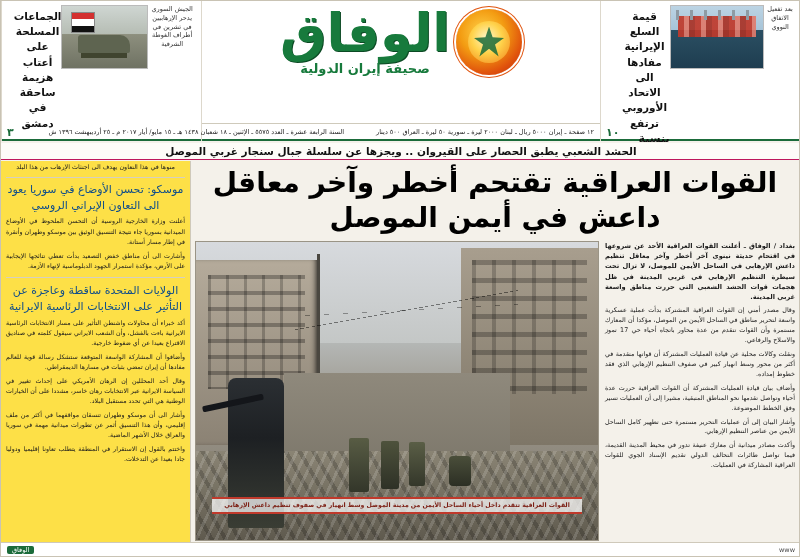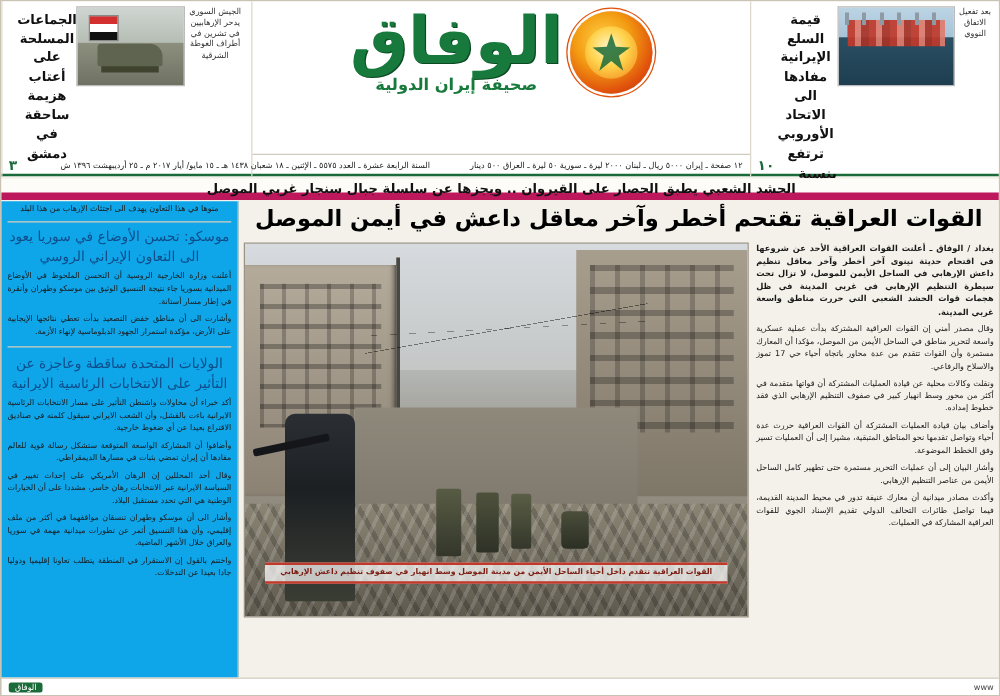--- a/index.html
+++ b/index.html
@@ -191,42 +191,42 @@
   .deck {
     position: absolute;
     top: 142px; left: 0;
     width: 800px;
     height: 17px;
     text-align: center;
     font-size: 10.5px;
     font-weight: bold;
     color: #111;
     padding-top: 2px;
-    border-bottom: 6px solid #be185d;
+    border-bottom: 1px solid #be185d;
     background: #fdfcf8;
   }
 
   
   .body {
     position: absolute;
     top: 160px; left: 0;
     width: 800px;
     height: 397px;
     display: flex;
     flex-direction: row;
     background: #f4f1ea;
   }
 
   
   .main-col {
     width: 610px;
     padding: 2px 6px 0 4px;
   }
   .headline {
-    font-size: 18px;
+    font-size: 28px;
     font-weight: bold;
     color: #000;
     text-align: center;
     line-height: 1.25;
     margin: 2px 0 6px 0;
   }
   .lead-area {
     display: flex;
     flex-direction: row;
     gap: 6px;
@@ -334,21 +334,21 @@
     padding: 2px 3px;
     line-height: 1.4;
     font-weight: bold;
   }
 
   
   .side-col {
     width: 190px;
     border-right: 1px solid #cfc9ba;
     padding: 2px 5px 0 5px;
-    background: #0ea5e9;
+    background: #fde047;
   }
   .side-top-note {
     font-size: 6.4px;
     line-height: 1.5;
     color: #1a1a1a;
     text-align: center;
     padding-bottom: 4px;
     border-bottom: 1px solid #d5cfc0;
     margin-bottom: 4px;
   }

